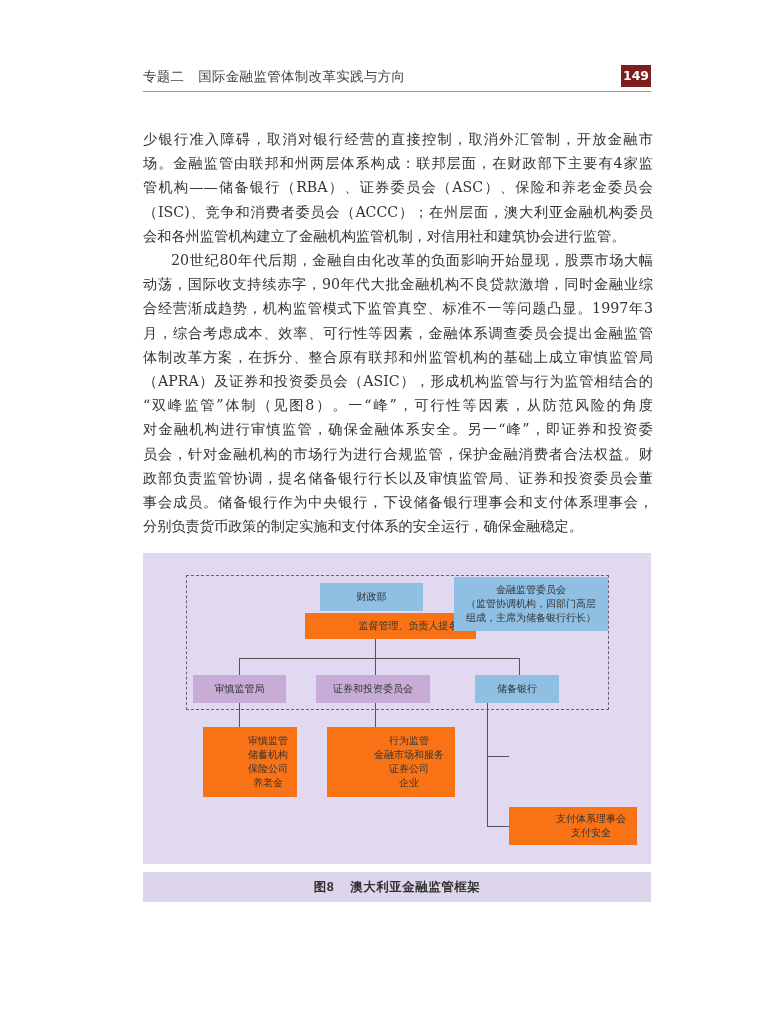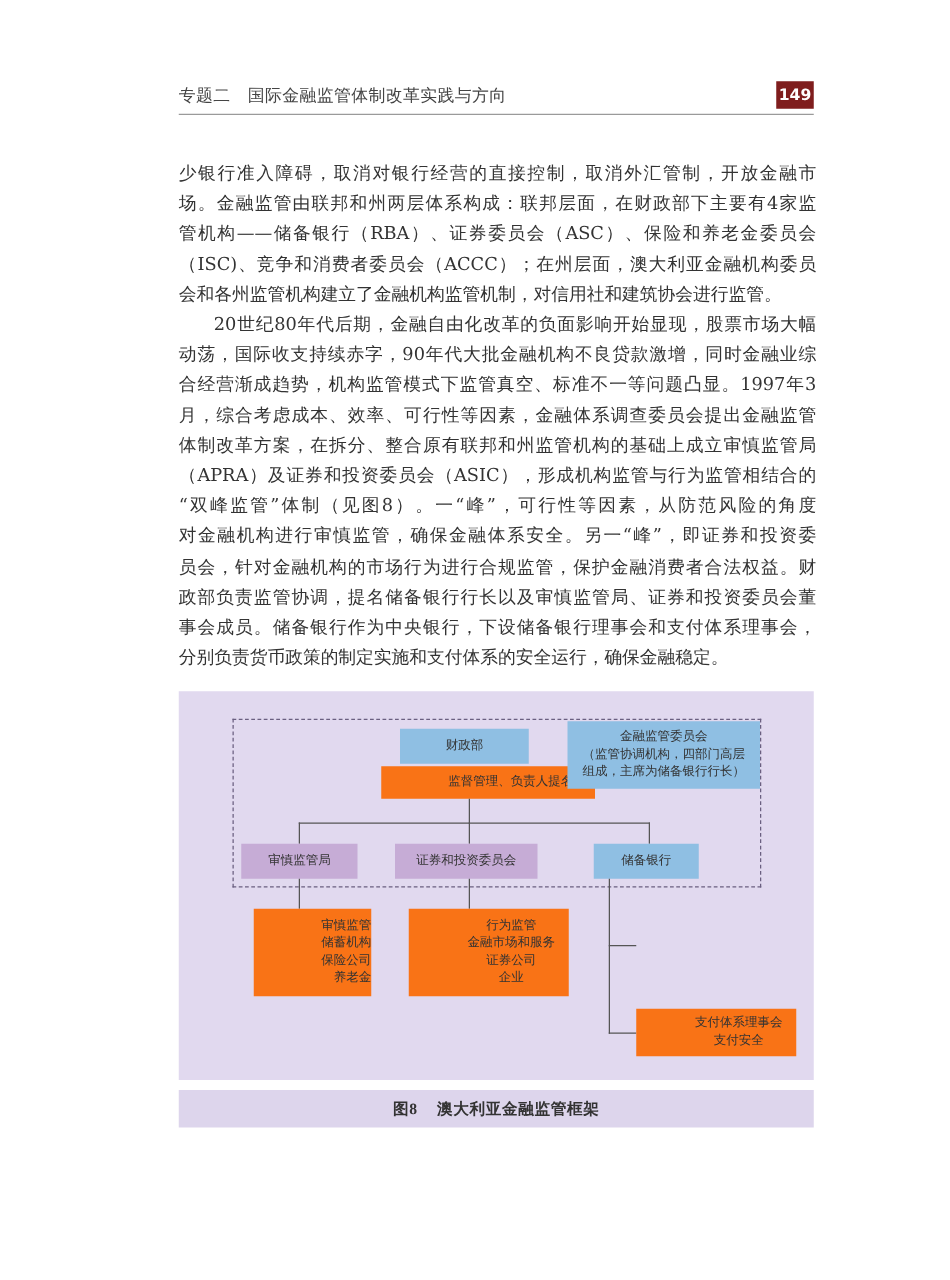--- a/index.html
+++ b/index.html
@@ -46,21 +46,21 @@
   .blue { background: #8fbfe3; }
   .green { background: #f97316; padding-left: 36px; }
   .purple { background: #c6acd6; }
   .line-v, .line-h { position: absolute; background: #555; }
   .line-v { width: 1.2px; }
   .line-h { height: 1.2px; }
 
   .caption-bar {
     position: absolute; left: 143px; top: 872px; width: 508px; height: 30px;
     background: #ddd5ec; text-align: center; line-height: 30px;
-    font-family: Liberation Serif, serif;
+    font-family: Liberation Sans, sans-serif;
     font-size: 12.5px; font-weight: bold; color: #333; letter-spacing: 0.5px;
   }
   .caption-bar .fig-num { margin-right: 12px; }
 </style>
 </head>
 <body>
 
 <div class="header">
   <span class="header-title">专题二　国际金融监管体制改革实践与方向</span>
   <span class="page-badge">149</span>
@@ -121,21 +121,21 @@
   <div class="box blue" style="left:332px; top:122px; width:84px; height:28px;">
     <span>储备银行</span>
   </div>
 
   <div class="line-v" style="left:96px; top:150px; height:24px;"></div>
   <div class="line-v" style="left:232px; top:150px; height:24px;"></div>
   <div class="line-v" style="left:344px; top:150px; height:124px;"></div>
   <div class="line-h" style="left:344px; top:203px; width:22px;"></div>
   <div class="line-h" style="left:344px; top:273px; width:22px;"></div>
 
-  <div class="box green" style="left:60px; top:174px; width:58px; height:70px; flex-direction:column;align-items:flex-end;">
+  <div class="box green" style="left:60px; top:174px; width:58px; height:70px; flex-direction:column;">
     <span>审慎监管</span>
     <span>储蓄机构</span>
     <span>保险公司</span>
     <span>养老金</span>
   </div>
   <div class="box green" style="left:184px; top:174px; width:92px; height:70px; flex-direction:column;">
     <span>行为监管</span>
     <span>金融市场和服务</span>
     <span>证券公司</span>
     <span>企业</span>

